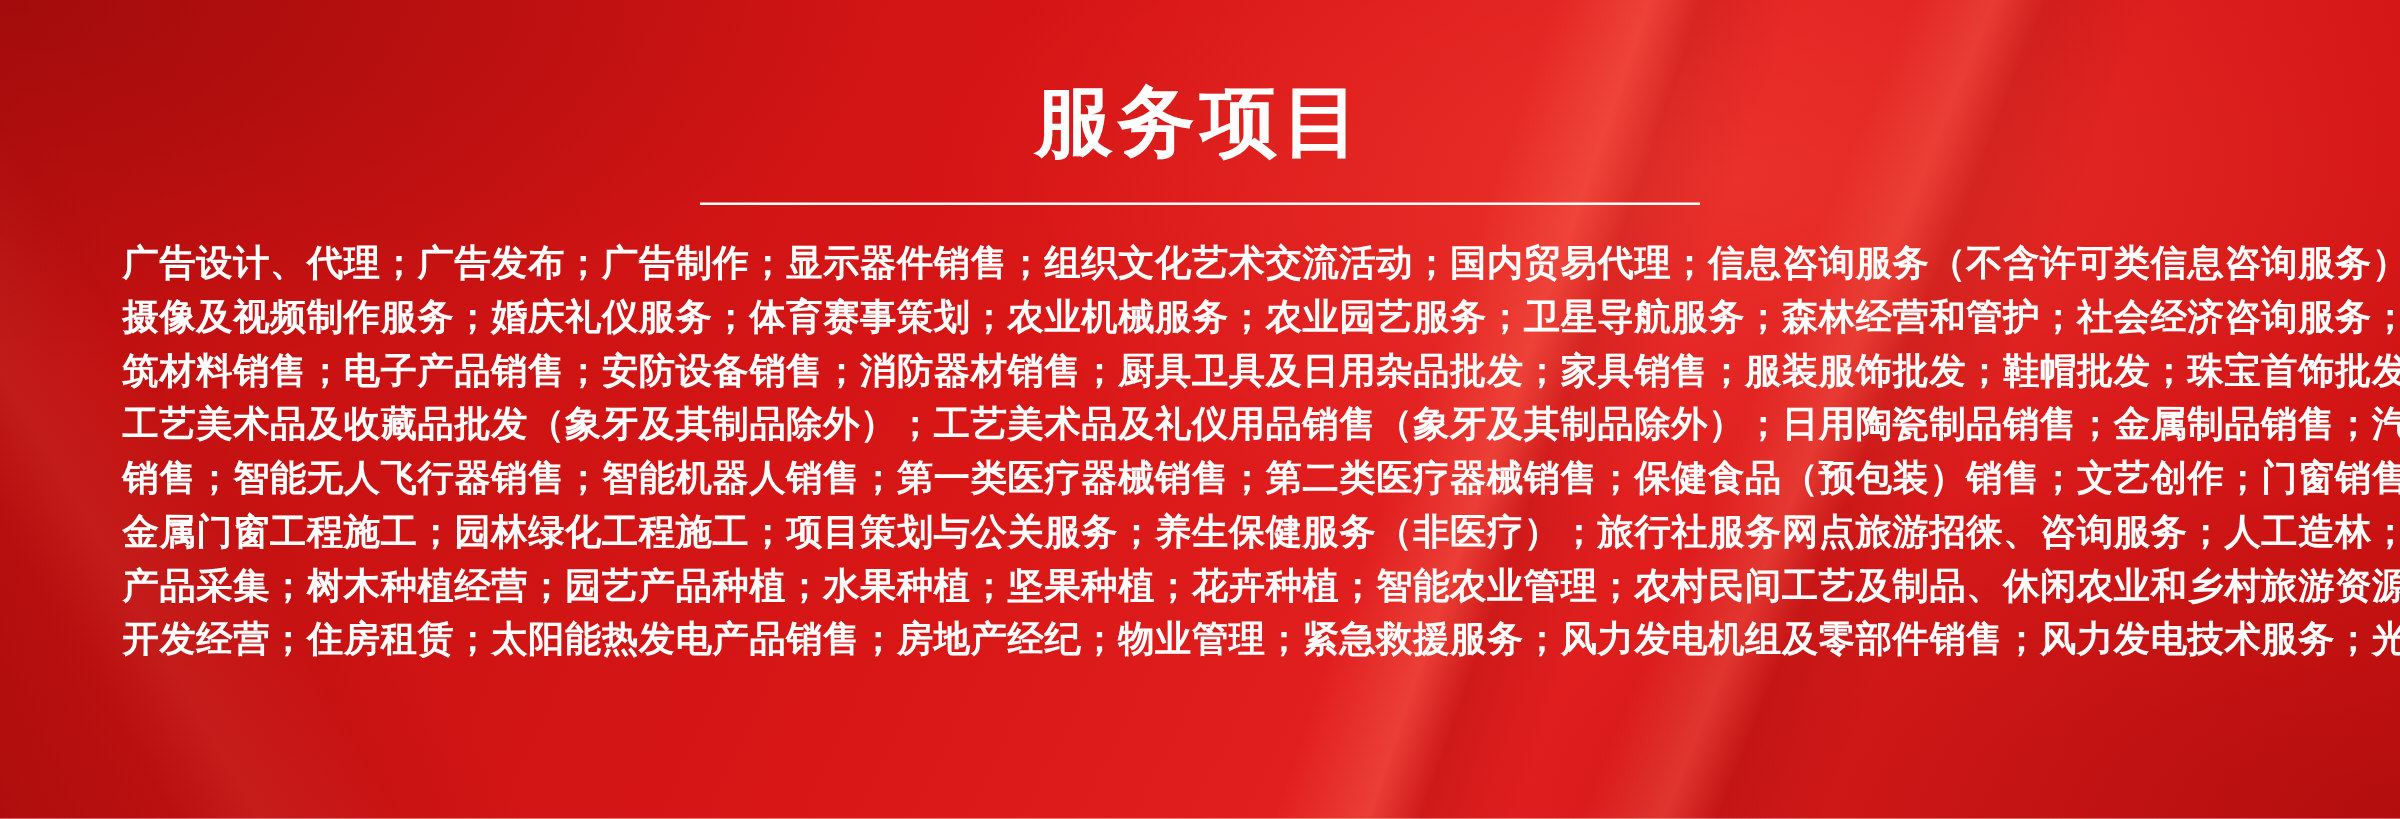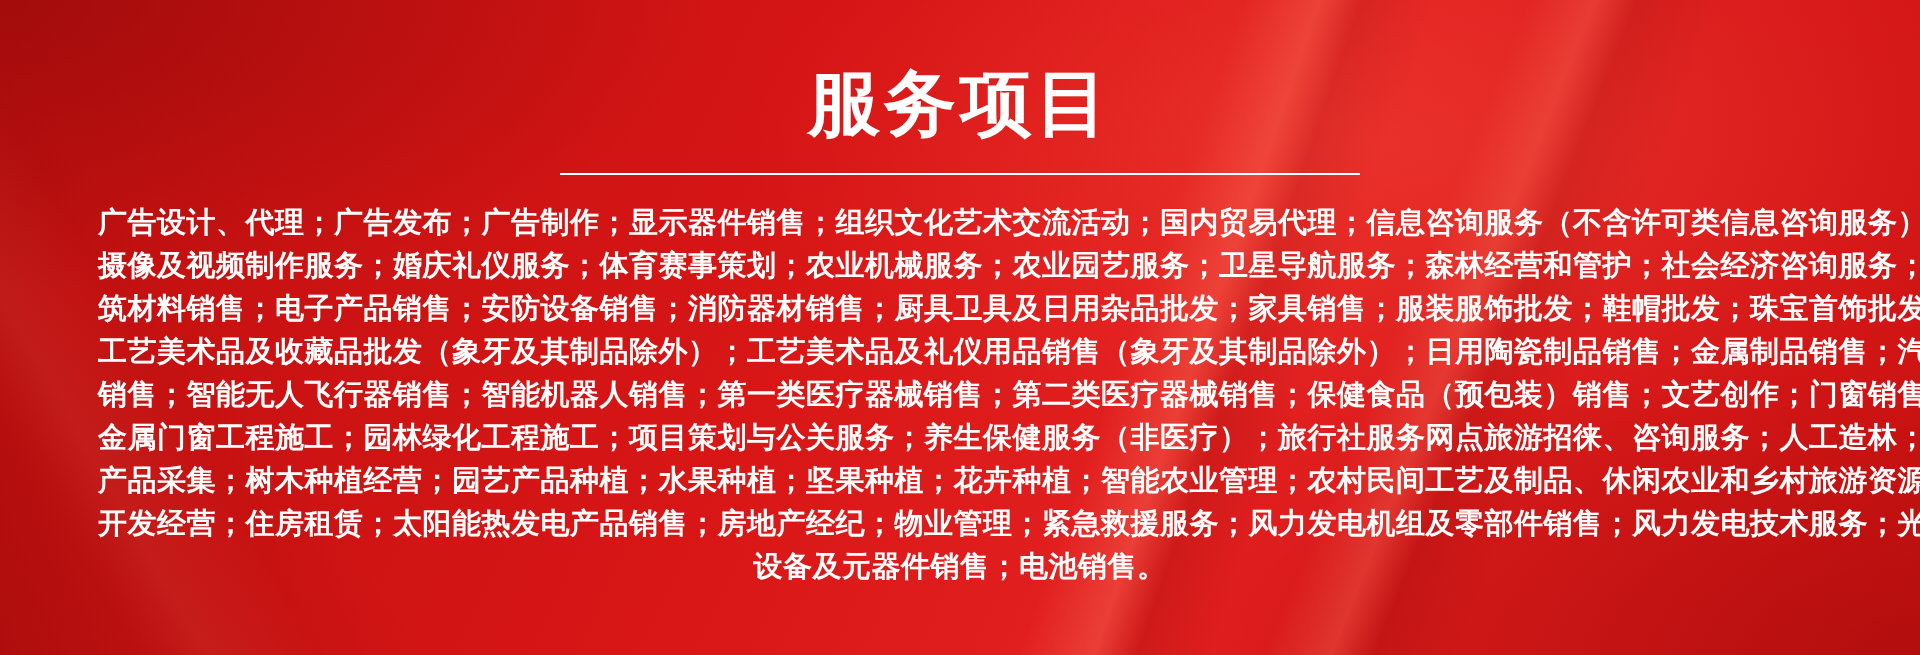--- a/index.html
+++ b/index.html
@@ -33,21 +33,21 @@
     position: relative;
     width: 100%;
     height: 100%;
     display: flex;
     flex-direction: column;
     align-items: center;
   }
   .title {
     margin-top: 64px;
     color: #ffffff;
-    font-size: 72px;
+    font-size: 62px;
     font-weight: 900;
     letter-spacing: 4px;
     line-height: 1.1;
     text-align: center;
   }
   .divider {
     margin-top: 30px;
     width: 800px;
     height: 2px;
     background: #ffffff;
@@ -75,16 +75,15 @@
     <div class="divider"></div>
     <div class="services">
       <div class="service-line">广告设计、代理；广告发布；广告制作；显示器件销售；组织文化艺术交流活动；国内贸易代理；信息咨询服务（不含许可类信息咨询服务）；</div>
       <div class="service-line">摄像及视频制作服务；婚庆礼仪服务；体育赛事策划；农业机械服务；农业园艺服务；卫星导航服务；森林经营和管护；社会经济咨询服务；建</div>
       <div class="service-line">筑材料销售；电子产品销售；安防设备销售；消防器材销售；厨具卫具及日用杂品批发；家具销售；服装服饰批发；鞋帽批发；珠宝首饰批发；</div>
       <div class="service-line">工艺美术品及收藏品批发（象牙及其制品除外）；工艺美术品及礼仪用品销售（象牙及其制品除外）；日用陶瓷制品销售；金属制品销售；汽车</div>
       <div class="service-line">销售；智能无人飞行器销售；智能机器人销售；第一类医疗器械销售；第二类医疗器械销售；保健食品（预包装）销售；文艺创作；门窗销售；</div>
       <div class="service-line">金属门窗工程施工；园林绿化工程施工；项目策划与公关服务；养生保健服务（非医疗）；旅行社服务网点旅游招徕、咨询服务；人工造林；林</div>
       <div class="service-line">产品采集；树木种植经营；园艺产品种植；水果种植；坚果种植；花卉种植；智能农业管理；农村民间工艺及制品、休闲农业和乡村旅游资源的</div>
       <div class="service-line">开发经营；住房租赁；太阳能热发电产品销售；房地产经纪；物业管理；紧急救援服务；风力发电机组及零部件销售；风力发电技术服务；光伏</div>
-      <div class="service-line">设备及元器件销售；电池销售。</div>
     </div>
   </div>
 </div>
 
 </body></html>

